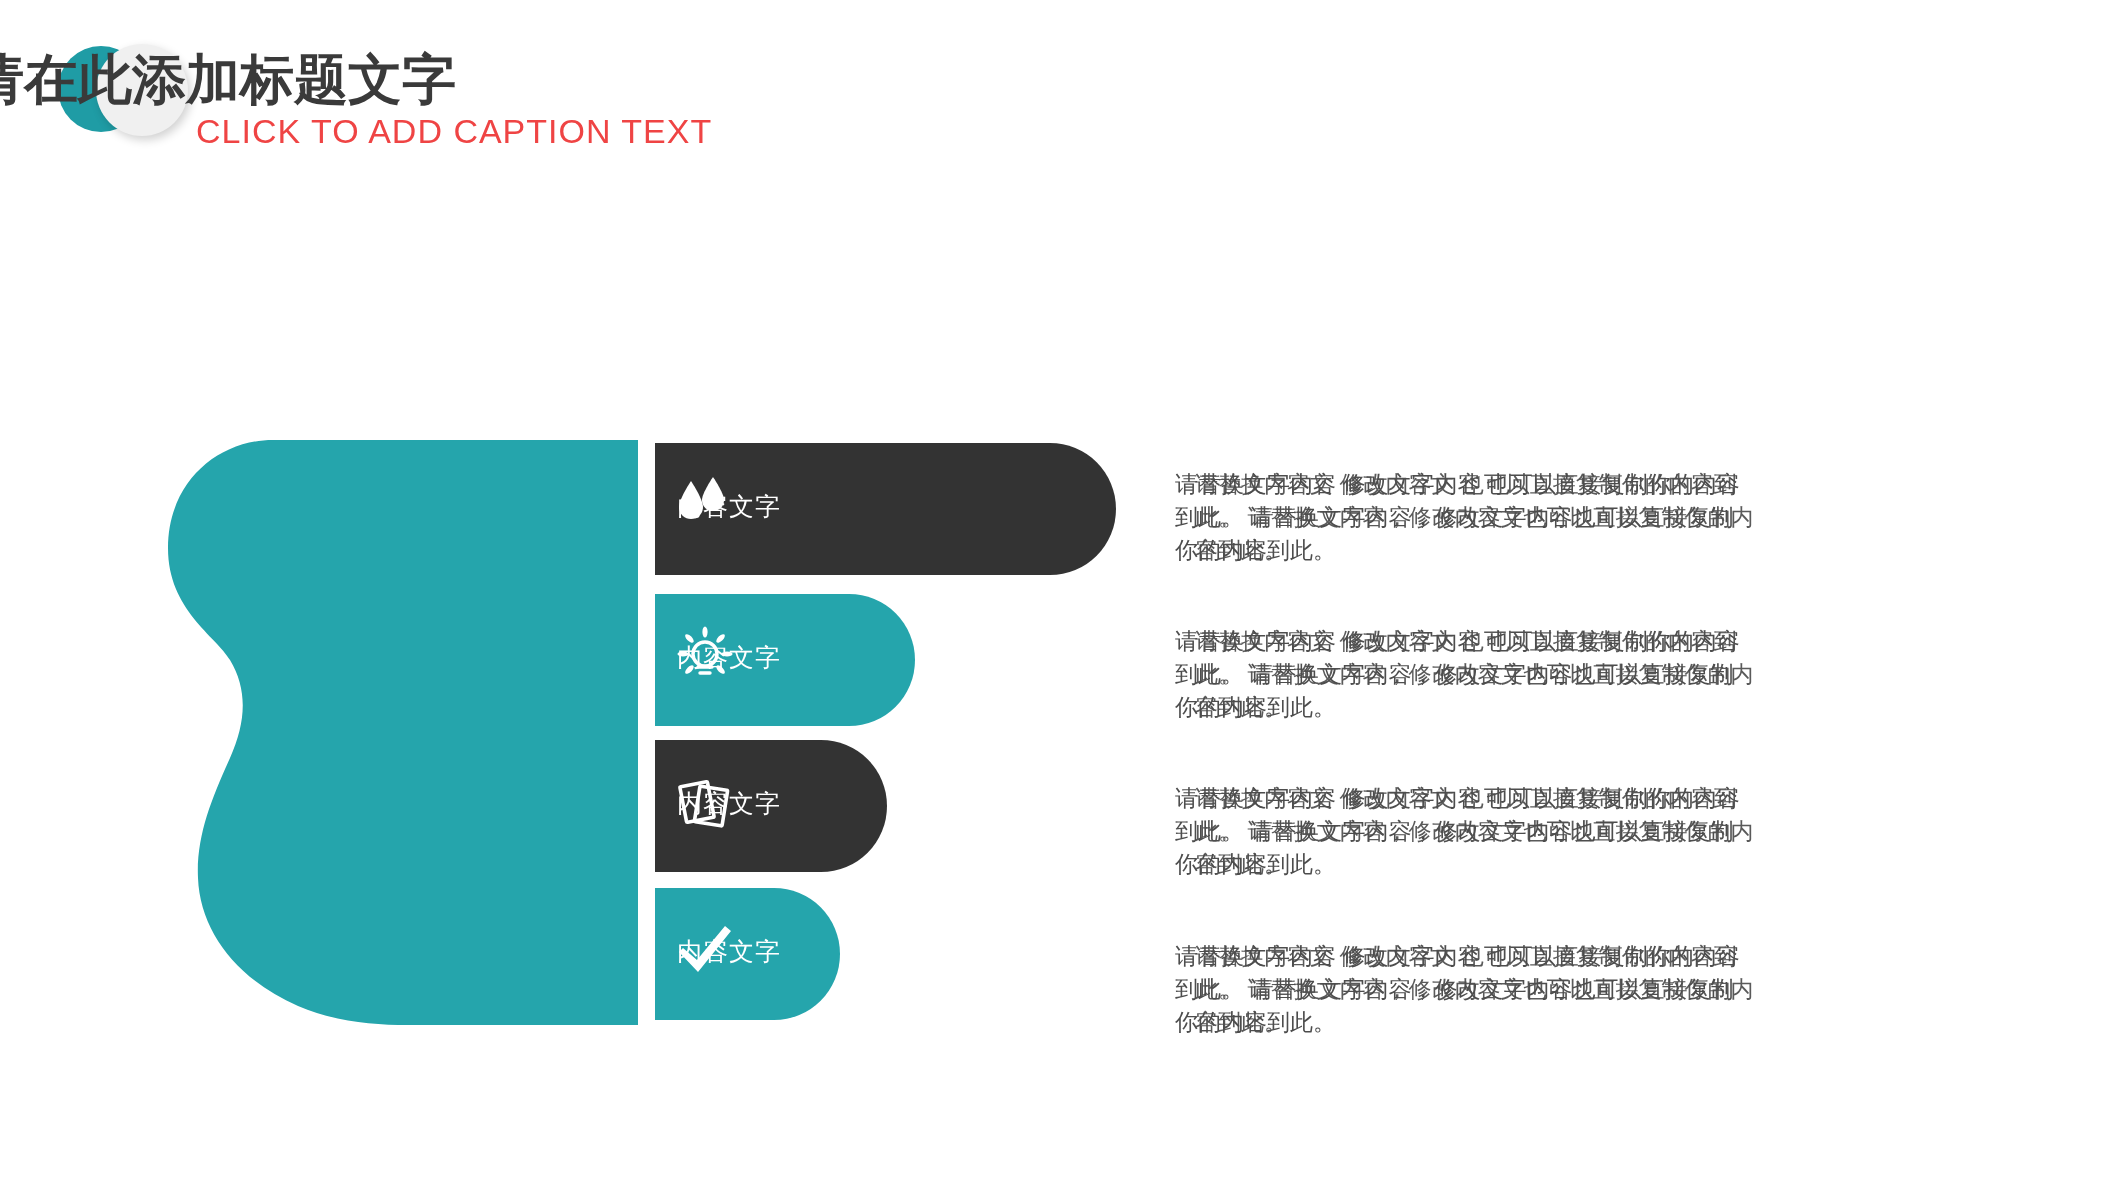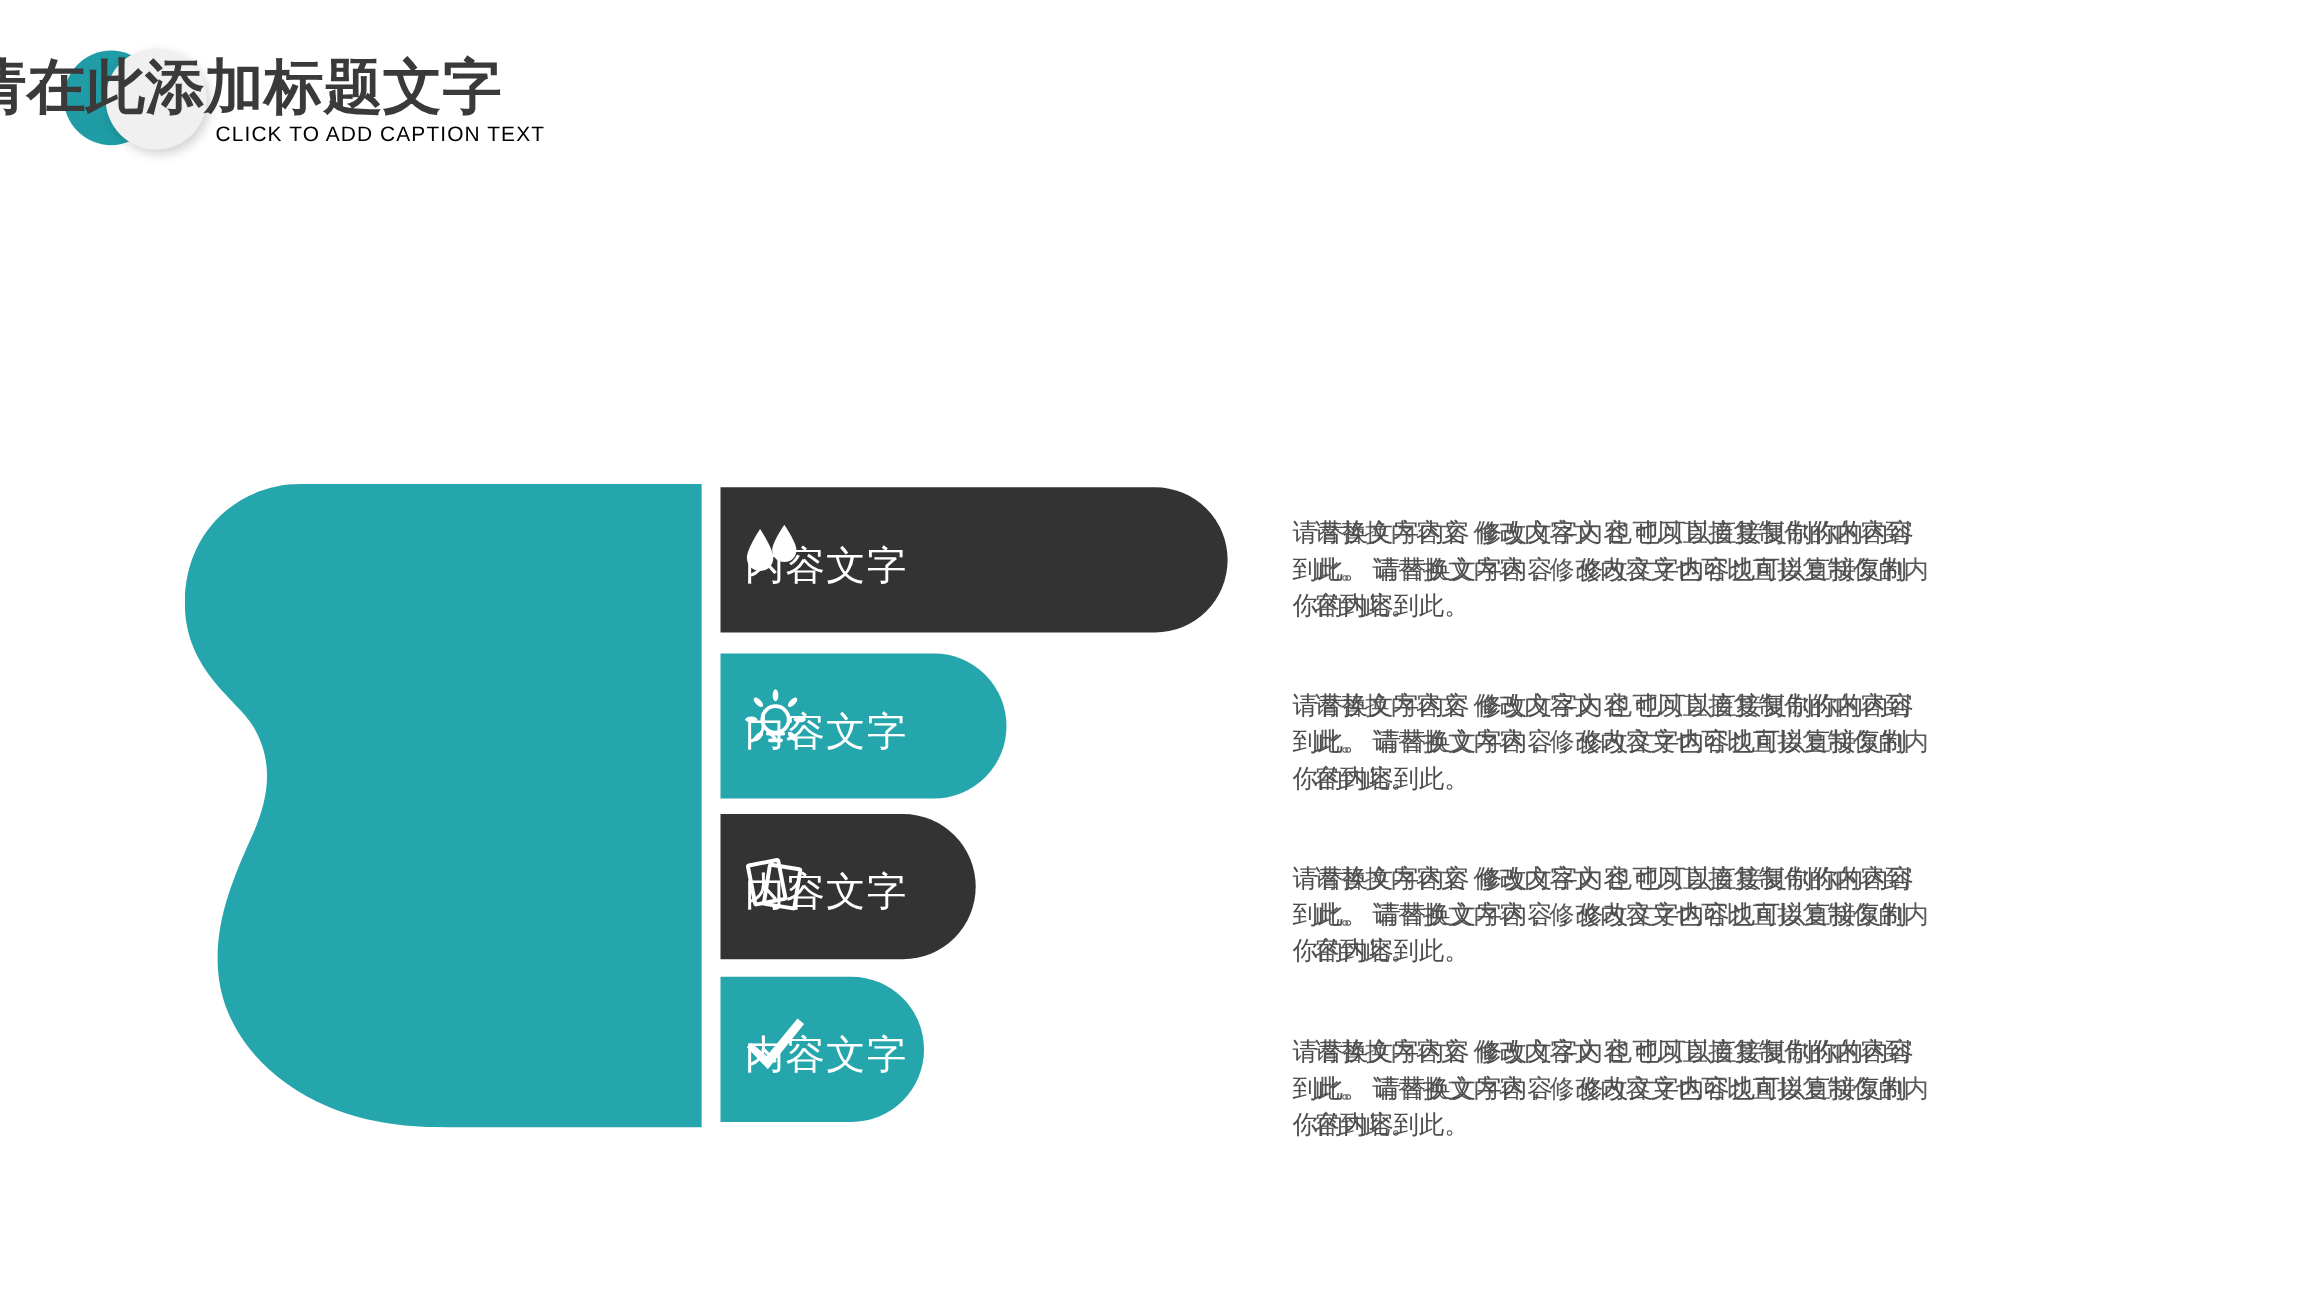--- a/index.html
+++ b/index.html
@@ -60,22 +60,22 @@
     letter-spacing: 0px;
     line-height: 62px;
   }
   .title-line.alt {
     left: 150px;
   }
   .caption {
     position: absolute;
     left: 196px;
     top: 112px;
-    font-size: 19px;
-    color: #000000;
+    font-size: 34px;
+    color: #ef4444;
     letter-spacing: 1px;
     white-space: nowrap;
     font-weight: normal;
   }
 
   
   .blob {
     position: absolute;
     left: 168px;
     top: 440px;
@@ -129,21 +129,21 @@
     left: 18px;
     top: 30px;
     width: 64px;
     height: 64px;
   }
   .pill-icon svg { display: block; }
   .pill-label {
     position: absolute;
     left: 22px;
     top: 47px;
-    font-size: 36px;
+    font-size: 25px;
     color: #ffffff;
     white-space: nowrap;
     letter-spacing: 1px;
     font-weight: normal;
   }
 
   .row-text {
     position: absolute;
     left: 1175px;
     width: 580px;

